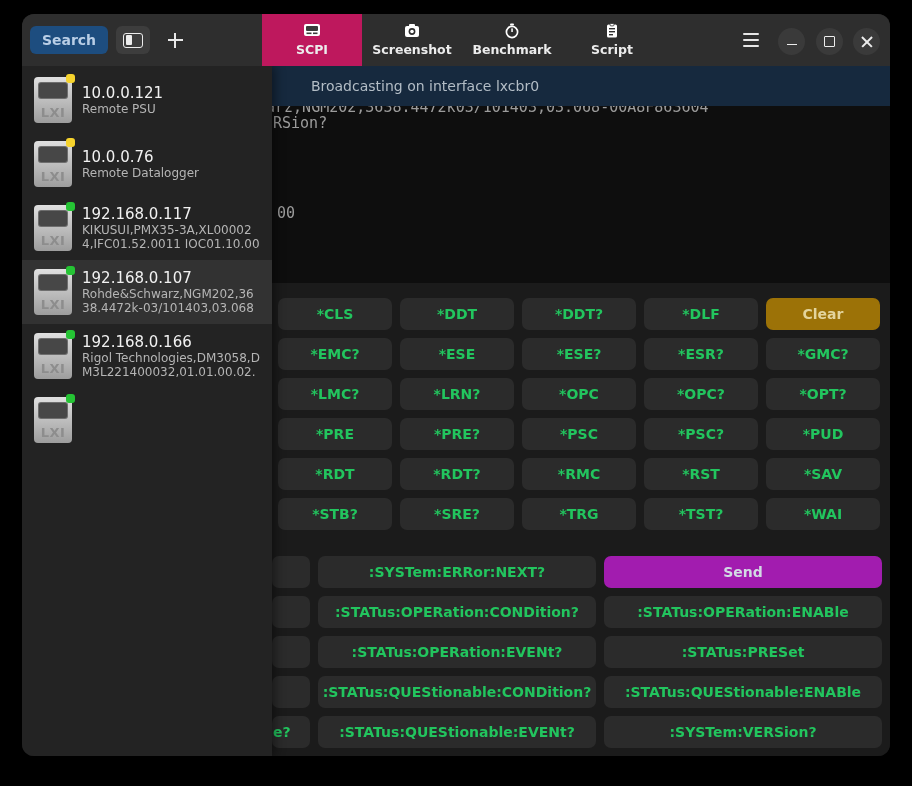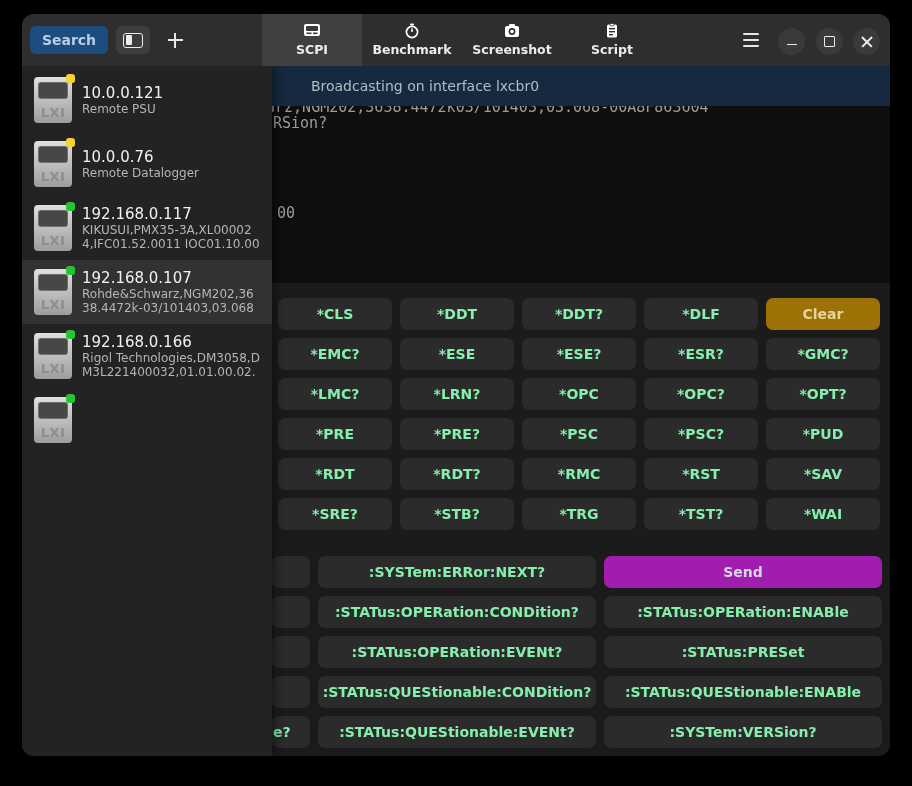--- a/index.html
+++ b/index.html
@@ -20,21 +20,21 @@
               background:#ececec;border-radius:1px;}
   .plus-btn{position:absolute;left:138px;top:12px;width:30px;height:28px;display:flex;
             align-items:center;justify-content:center;}
   .plus-glyph{position:relative;width:15px;height:15px;}
   .plus-glyph::before{content:"";position:absolute;left:0;top:6.7px;width:15px;height:1.7px;background:#e8e8e8;}
   .plus-glyph::after{content:"";position:absolute;left:6.7px;top:0;width:1.7px;height:15px;background:#e8e8e8;}
 
   .tabs{position:absolute;left:240px;top:0;height:52px;display:flex;}
   .tab{width:100px;height:52px;display:flex;flex-direction:column;align-items:center;
        justify-content:center;gap:3px;cursor:pointer;}
-  .tab.active{background:#404040;text-align:center;}
+  .tab.active{background:#be185d;text-align:center;}
   .tab-label{font-size:12.5px;font-weight:600;color:#ececec;}
   .tab svg{display:block;}
 
   .hamburger{position:absolute;left:721px;top:19px;width:18px;height:14px;display:flex;
              flex-direction:column;justify-content:space-between;cursor:pointer;}
   .hamburger span{display:block;width:16px;height:1.7px;background:#e6e6e6;border-radius:1px;}
   .winbtn{position:absolute;top:14px;width:27px;height:27px;border-radius:50%;background:#3a3a3a;
           display:flex;align-items:center;justify-content:center;cursor:pointer;}
   .winbtn.min{left:756px;} .winbtn.max{left:794px;} .winbtn.close{left:831px;}
   .glyph-min{width:10px;height:1.8px;background:#ececec;margin-top:6px;}
@@ -50,21 +50,21 @@
          font-size:15px;line-height:18px;color:#9c9c9c;white-space:pre;z-index:2;}
   .tl0{left:244px;top:84px;} .tl1{left:251px;top:100px;} .tl2{left:255px;top:190px;}
 
   .banner{position:absolute;left:0;top:52px;width:100%;height:40px;background:#16293e;z-index:4;
           display:flex;align-items:center;justify-content:center;box-sizing:border-box;padding-right:62px;}
   .banner-text{font-size:14px;color:#b3bdc6;}
 
   .panel{position:absolute;left:0;top:269px;width:100%;height:473px;background:#1b1b1b;z-index:1;}
 
   .btn{display:flex;align-items:center;justify-content:center;height:32px;background:#2b2b2b;
-       border-radius:7px;font-size:14px;font-weight:700;color:#86efac;cursor:pointer;box-sizing:border-box;}
+       border-radius:7px;font-size:14px;font-weight:700;color:#22c55e;cursor:pointer;box-sizing:border-box;}
   .btn.warn{background:#9c7207;color:#e3d49c;}
   .btn.send{background:#a21caf;color:#d2dae4;}
 
   .scpi-grid{position:absolute;left:256px;top:284px;width:602px;z-index:2;display:grid;
              grid-template-columns:repeat(5,114px);grid-auto-rows:32px;gap:8px;}
 
   .cmd-grid{position:absolute;left:250px;top:542px;width:610px;height:192px;z-index:2;}
   .cmd-row{position:absolute;left:0;width:610px;height:32px;}
   .btn.frag{position:absolute;left:0;width:38px;justify-content:flex-start;padding-left:1px;overflow:hidden;}
   .btn.mid{position:absolute;left:46px;width:278px;}
@@ -109,34 +109,34 @@
           <svg width="20" height="16" viewBox="0 0 20 16">
             <rect x="2" y="1" width="16" height="12" rx="2" fill="#ffffff"></rect>
             <rect x="4" y="3" width="12" height="5" rx="1" fill="#3b3b3b"></rect>
             <rect x="4.5" y="9.5" width="5" height="1.6" fill="#3b3b3b"></rect>
             <rect x="11" y="9.5" width="4.5" height="1.6" fill="#3b3b3b"></rect>
           </svg>
           <div class="tab-label">SCPI</div>
         </div>
         <div class="tab">
           <svg width="20" height="16" viewBox="0 0 20 16">
-            <rect x="8" y="0.5" width="4" height="2" rx="1" fill="#ffffff"></rect>
-            <circle cx="10" cy="9" r="5.6" fill="none" stroke="#ffffff" stroke-width="1.7"></circle>
-            <rect x="9.3" y="5.4" width="1.5" height="3.6" fill="#ffffff"></rect>
-          </svg>
-          <div class="tab-label">Benchmark</div>
-        </div>
-        <div class="tab">
-          <svg width="20" height="16" viewBox="0 0 20 16">
             <rect x="7" y="1" width="6" height="3" rx="1" fill="#ffffff"></rect>
             <rect x="3" y="3" width="14" height="11" rx="2" fill="#ffffff"></rect>
             <circle cx="10" cy="8.5" r="3.4" fill="#2e2e2e"></circle>
             <circle cx="10" cy="8.5" r="1.8" fill="#ffffff"></circle>
           </svg>
           <div class="tab-label">Screenshot</div>
+        </div>
+        <div class="tab">
+          <svg width="20" height="16" viewBox="0 0 20 16">
+            <rect x="8" y="0.5" width="4" height="2" rx="1" fill="#ffffff"></rect>
+            <circle cx="10" cy="9" r="5.6" fill="none" stroke="#ffffff" stroke-width="1.7"></circle>
+            <rect x="9.3" y="5.4" width="1.5" height="3.6" fill="#ffffff"></rect>
+          </svg>
+          <div class="tab-label">Benchmark</div>
         </div>
         <div class="tab">
           <svg width="20" height="16" viewBox="0 0 20 16">
             <rect x="5" y="1.5" width="10" height="13" rx="1.5" fill="#ffffff"></rect>
             <rect x="8" y="0.5" width="4" height="2.4" rx="1" fill="#ffffff" stroke="#2e2e2e" stroke-width="0.8"></rect>
             <rect x="7" y="5" width="6" height="1.4" fill="#2e2e2e"></rect>
             <rect x="7" y="8" width="6" height="1.4" fill="#2e2e2e"></rect>
             <rect x="7" y="11" width="4" height="1.4" fill="#2e2e2e"></rect>
           </svg>
           <div class="tab-label">Script</div>
@@ -188,22 +188,22 @@
         <div class="btn">*PRE</div>
         <div class="btn">*PRE?</div>
         <div class="btn">*PSC</div>
         <div class="btn">*PSC?</div>
         <div class="btn">*PUD</div>
         <div class="btn">*RDT</div>
         <div class="btn">*RDT?</div>
         <div class="btn">*RMC</div>
         <div class="btn">*RST</div>
         <div class="btn">*SAV</div>
+        <div class="btn">*STB?</div>
         <div class="btn">*SRE?</div>
-        <div class="btn">*STB?</div>
         <div class="btn">*TRG</div>
         <div class="btn">*TST?</div>
         <div class="btn">*WAI</div>
       </div>
     <div class="cmd-grid">
         <div class="cmd-row" style="top: 0px;">
           <div class="btn frag"></div>
           <div class="btn mid">:SYSTem:ERRor:NEXT?</div>
           <div class="btn right send">Send</div>
         </div>

